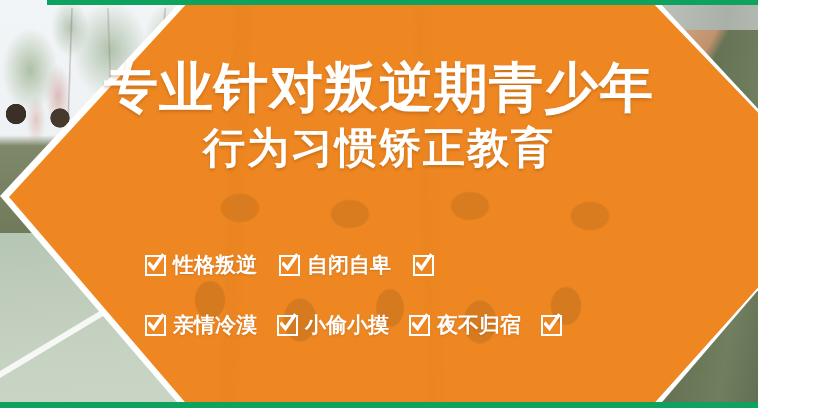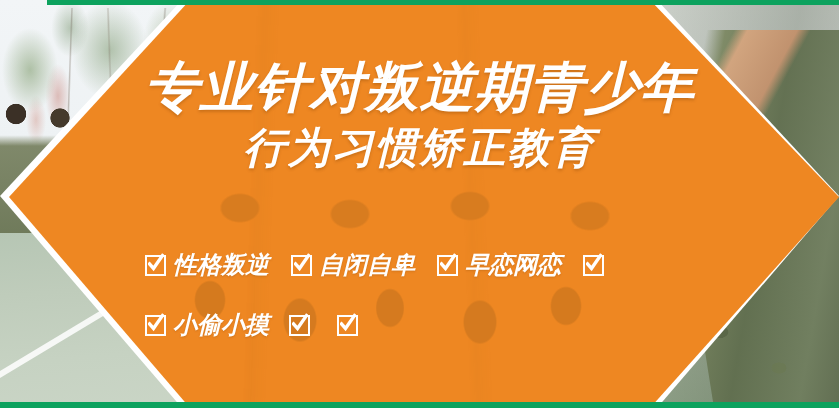--- a/index.html
+++ b/index.html
@@ -2,26 +2,25 @@
 <html><head>
 <meta charset="utf-8">
 <style>
   html, body {
     margin: 0;
     padding: 0;
     background: #ffffff;
   }
   #banner {
     position: relative;
-    width: 839px;
+    width: 758px;
     height: 408px;
     overflow: hidden;
     font-family: "Liberation Sans", "DejaVu Sans", sans-serif;
     background: #737373;
-    font-style: italic;
   }
 
   
   .photo {
     position: absolute;
     inset: 0;
     background:
       
       linear-gradient(100deg, rgba(0,0,0,0) 60%, rgba(90,100,70,0.28) 74%, rgba(70,82,58,0.42) 88%, rgba(96,105,80,0.30) 100%),
       
@@ -213,21 +212,21 @@
     width: 17px;
     height: 17px;
     border: 2px solid #ffffff;
     margin-right: 7px;
     position: relative;
     flex: 0 0 auto;
   }
   .check-box svg { position: absolute; left: 1px; top: -4px; }
   .check-label {
     color: #ffffff;
-    font-size: 24px;
+    font-size: 21px;
     font-weight: bold;
     line-height: 22px;
     text-shadow: 0 1px 2px rgba(120,60,0,0.25);
   }
 </style>
 </head>
 <body>
 
 <div id="banner">
 
@@ -272,46 +271,47 @@
             </svg>
         </span>
         <span class="check-label">自闭自卑</span>
       </div>
       <div class="check-item">
         <span class="check-box">
           <svg width="16" height="22" viewBox="0 0 16 22">
               <path d="M1.5 11 L5.5 15.5 L14.5 2.5" stroke="#ffffff" stroke-width="3.4" fill="none" stroke-linecap="square"></path>
             </svg>
         </span>
-        <span class="check-label">早恋网恋</span>
-      </div>
-      <div class="check-item">
-        <span class="check-box">
-          <svg width="16" height="22" viewBox="0 0 16 22">
-              <path d="M1.5 11 L5.5 15.5 L14.5 2.5" stroke="#ffffff" stroke-width="3.4" fill="none" stroke-linecap="square"></path>
-            </svg>
-        </span>
       </div>
     </div>
 
     <div class="check-row row-2">
       <div class="check-item">
         <span class="check-box">
           <svg width="16" height="22" viewBox="0 0 16 22">
               <path d="M1.5 11 L5.5 15.5 L14.5 2.5" stroke="#ffffff" stroke-width="3.4" fill="none" stroke-linecap="square"></path>
             </svg>
         </span>
+        <span class="check-label">亲情冷漠</span>
+      </div>
+      <div class="check-item">
+        <span class="check-box">
+          <svg width="16" height="22" viewBox="0 0 16 22">
+              <path d="M1.5 11 L5.5 15.5 L14.5 2.5" stroke="#ffffff" stroke-width="3.4" fill="none" stroke-linecap="square"></path>
+            </svg>
+        </span>
         <span class="check-label">小偷小摸</span>
       </div>
       <div class="check-item">
         <span class="check-box">
           <svg width="16" height="22" viewBox="0 0 16 22">
               <path d="M1.5 11 L5.5 15.5 L14.5 2.5" stroke="#ffffff" stroke-width="3.4" fill="none" stroke-linecap="square"></path>
             </svg>
         </span>
+        <span class="check-label">夜不归宿</span>
       </div>
       <div class="check-item">
         <span class="check-box">
           <svg width="16" height="22" viewBox="0 0 16 22">
               <path d="M1.5 11 L5.5 15.5 L14.5 2.5" stroke="#ffffff" stroke-width="3.4" fill="none" stroke-linecap="square"></path>
             </svg>
         </span>
       </div>
     </div>
 

